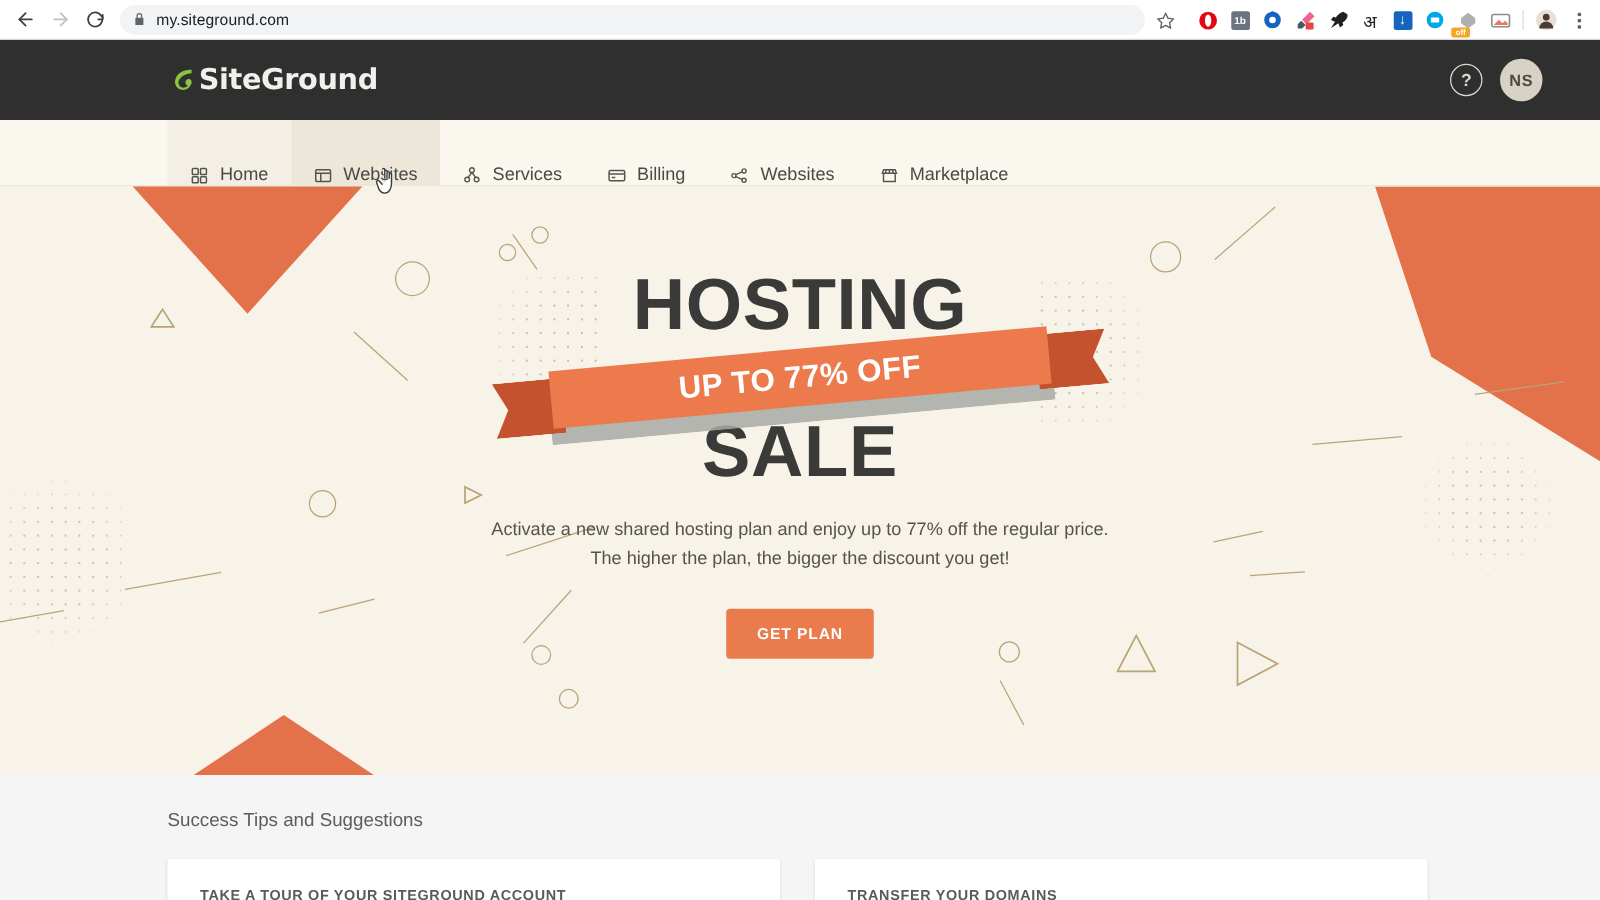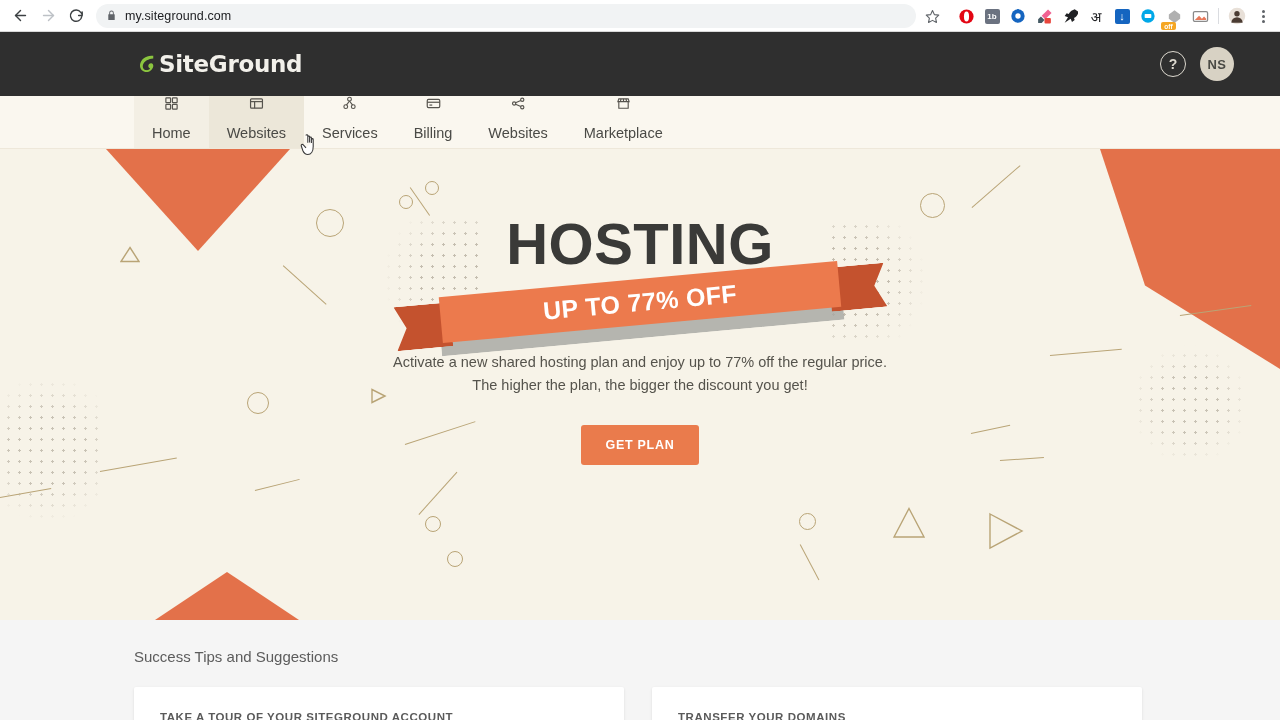--- a/index.html
+++ b/index.html
@@ -94,25 +94,24 @@
 
   
   .sg-nav {
     height: 53px; width: 1280px;
     background: #faf7ef;
     display: flex; align-items: stretch;
     padding-left: 134px;
     border-bottom: 1px solid #eee8da;
   }
   .nav-item {
-    display: flex; align-items: center; gap: 14px;
+    display: flex; align-items: flex-end; gap: 9px;
     padding: 0 18px;
     color: #4a4a46; font-size: 14.5px;
     position: relative;
-    flex-direction: column;
   }
   .nav-item.tinted { background: #f3efe4; }
   .nav-item.hovered { background: #ece7d9; }
   .nav-ic { display: flex; align-items: center; color: #55534d; }
 
   .cursor-hand {
     position: absolute; left: 300px; top: 133px;
     width: 20px; height: 24px; z-index: 50;
     pointer-events: none;
   }
@@ -519,20 +518,23 @@
       <div class="ribbon">
         <div class="rb-shadow"></div>
         <div class="rb-tail left"></div>
         <div class="rb-tail right"></div>
         <div class="rb-main">
           <span class="rb-text">UP TO 77% OFF</span>
         </div>
       </div>
     </div>
 
+    <div class="sale-wrap">
+      <span class="word-big">SALE</span>
+    </div>
 
     <div class="hero-desc">
       <div>Activate a new shared hosting plan and enjoy up to 77% off the regular price.</div>
       <div>The higher the plan, the bigger the discount you get!</div>
     </div>
 
     <button class="get-plan">GET PLAN</button>
   </div>
 </div>
 

